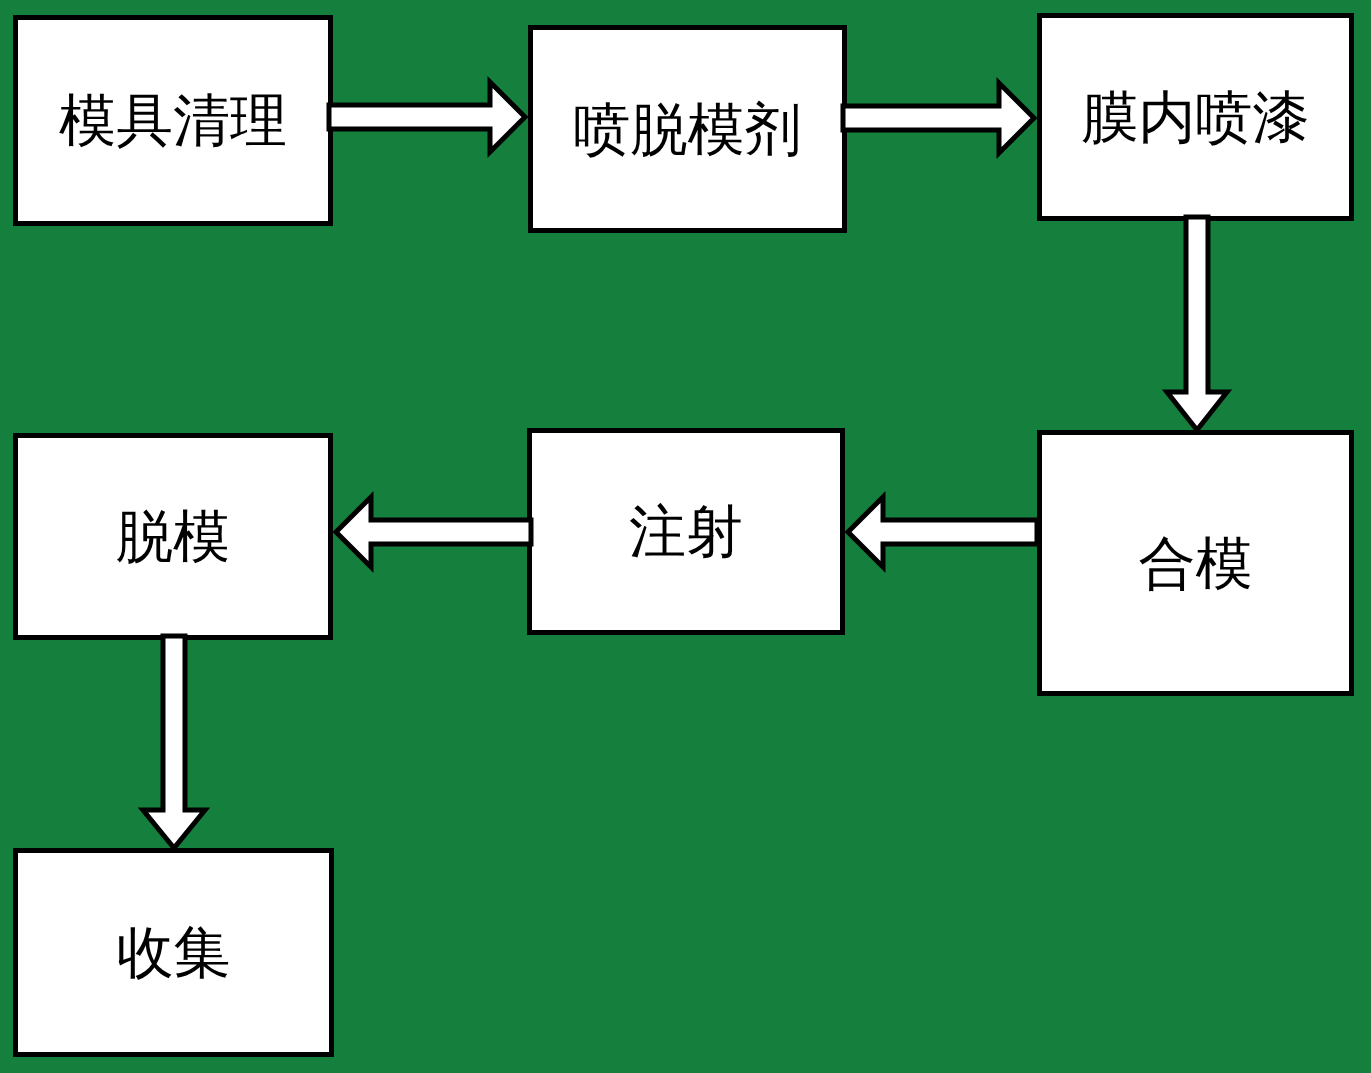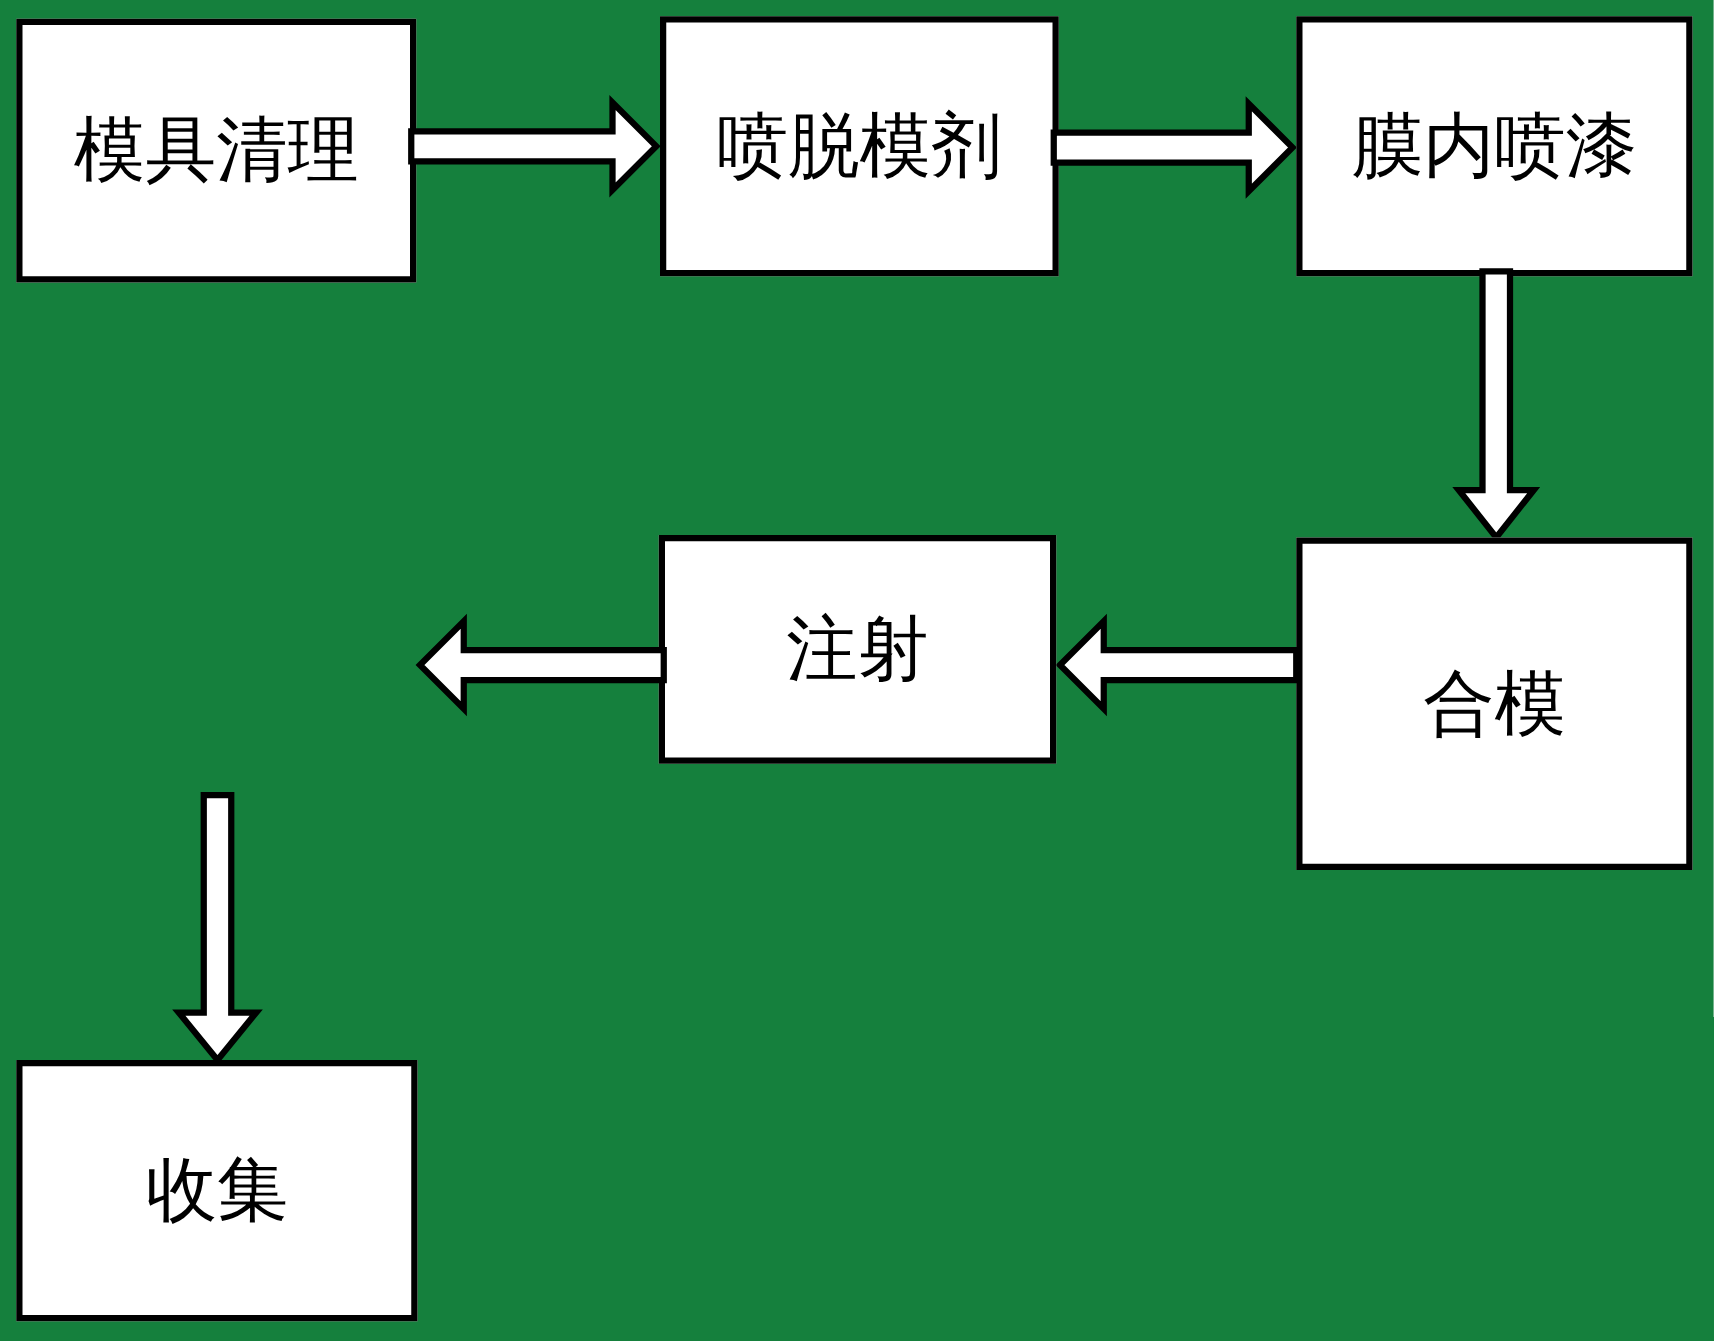--- a/index.html
+++ b/index.html
@@ -35,24 +35,24 @@
     overflow: visible;
   }
   .arrow polygon {
     fill: #ffffff;
     stroke: #000000;
     stroke-width: 5;
     stroke-linejoin: miter;
   }
   
   #n-mold-cleaning       { left: 13px;   top: 15px;  width: 320px; height: 211px; }
-  #n-spray-release-agent { left: 528px;  top: 13px;  width: 319px; height: 208px; text-align: right; }
+  #n-spray-release-agent { left: 528px;  top: 25px;  width: 319px; height: 208px; text-align: right; }
   #n-in-mold-painting    { left: 1037px; top: 13px;  width: 317px; height: 208px; align-items: center; }
   #n-mold-closing        { left: 1037px; top: 430px; width: 317px; height: 266px; }
-  #n-injection           { left: 527px;  top: 428px; width: 318px; height: 183px; }
+  #n-injection           { left: 527px;  top: 428px; width: 318px; height: 207px; }
   #n-demolding           { left: 13px;   top: 433px; width: 320px; height: 207px; }
   #n-collection          { left: 13px;   top: 848px; width: 321px; height: 209px; }
   
   #a1 { left: 329px;  top: 79px;  }
   #a2 { left: 843px;  top: 80px;  }
   #a3 { left: 1164px; top: 217px; }
   #a4 { left: 842px;  top: 494px; }
   #a5 { left: 330px;  top: 494px; }
   #a6 { left: 140px;  top: 636px; }
 </style>
@@ -94,20 +94,23 @@
   </svg>
 
   <div class="node" id="n-injection">
     <span>注射</span>
   </div>
 
   <svg class="arrow" id="a5" width="201" height="76" viewBox="0 0 201 76">
     <polygon points="6,38 41,3 41,26 201,26 201,50 41,50 41,73"></polygon>
   </svg>
 
+  <div class="node" id="n-demolding">
+    <span>脱模</span>
+  </div>
 
   <svg class="arrow" id="a6" width="68" height="215" viewBox="0 0 68 215">
     <polygon points="23,0 45,0 45,174 65,174 34,212 3,174 23,174"></polygon>
   </svg>
 
   <div class="node" id="n-collection">
     <span>收集</span>
   </div>
 
 </div>

